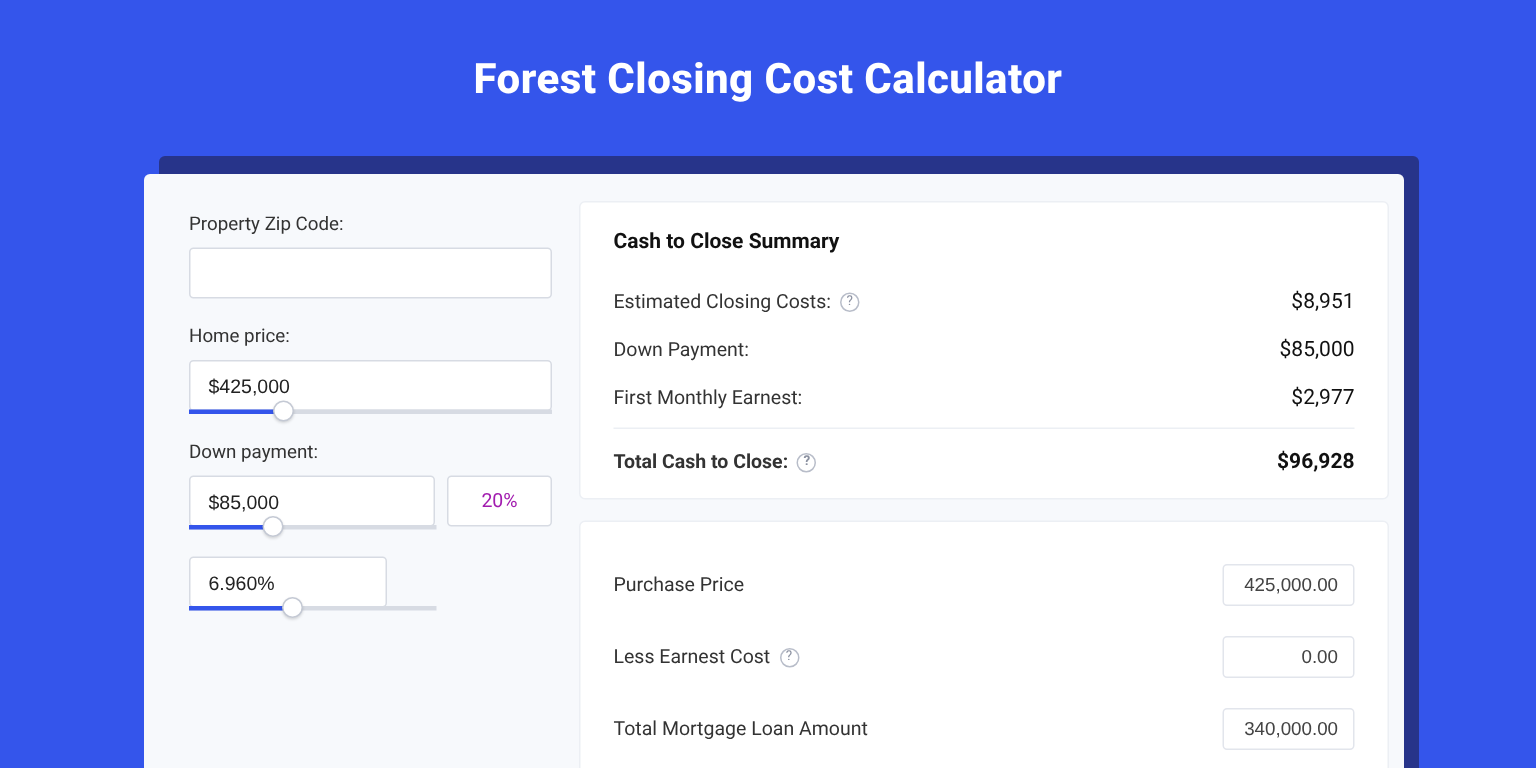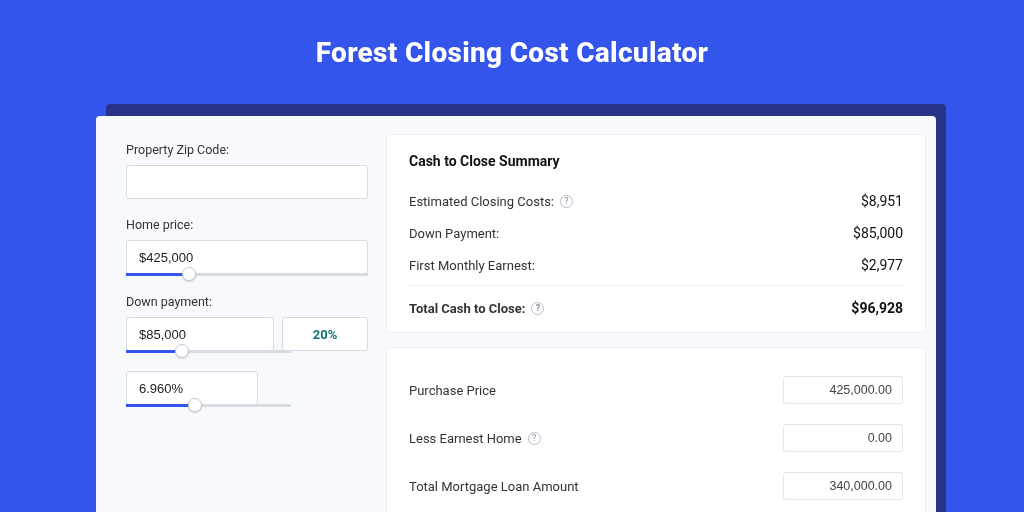--- a/index.html
+++ b/index.html
@@ -74,31 +74,30 @@
     height: 14px;
     border-radius: 50%;
     background: #fff;
     border: 1px solid #c4c9d4;
     box-shadow: 0 1px 2px rgba(0,0,0,0.15);
     transform: translateX(-50%);
   }
   .dp-row { display: flex; gap: 8px; }
   .dp-row .text-input:first-child { flex: 1; }
   .dp-pct {
-    width: 86px;
+    width: 70px;
     height: 34px;
     border: 1px solid #d7dbe3;
     border-radius: 3px;
     background: #fff;
     display: flex;
     align-items: center;
     justify-content: center;
     font-size: 13px;
-    color: #0f766e;
-    font-weight: bold;
+    color: #a21caf;
   }
   .rate-link { color: #3455eb; text-decoration: none; font-size: 12.5px; }
 
   
   .results-col {
     flex: 1;
     padding: 18px 10px 0 0;
   }
   .panel {
     background: #fff;
@@ -140,21 +139,21 @@
     border-radius: 50%;
     color: #8a90a0;
     font-size: 9px;
     line-height: 11px;
     text-align: center;
     display: inline-block;
   }
 
   .wk-row { padding: 10px 0; }
   .wk-input {
-    width: 120px;
+    width: 88px;
     height: 28px;
     border: 1px solid #e2e5ec;
     border-radius: 3px;
     text-align: right;
     padding: 0 10px;
     font-size: 12.5px;
     color: #444;
     background: #fff;
   }
 </style>
@@ -242,21 +241,21 @@
     <div class="panel">
       <div id="worksheet-rows">
           <div class="wk-row">
             <span class="label">
               <span>Purchase Price</span>
             </span>
             <input class="wk-input" value="425,000.00" style="">
           </div>
           <div class="wk-row">
             <span class="label">
-              <span>Less Earnest Home</span>
+              <span>Less Earnest Cost</span>
               <span class="help-icon">?</span>
             </span>
             <input class="wk-input" value="0.00" style="">
           </div>
           <div class="wk-row">
             <span class="label">
               <span>Total Mortgage Loan Amount</span>
             </span>
             <input class="wk-input" value="340,000.00" style="">
           </div>

